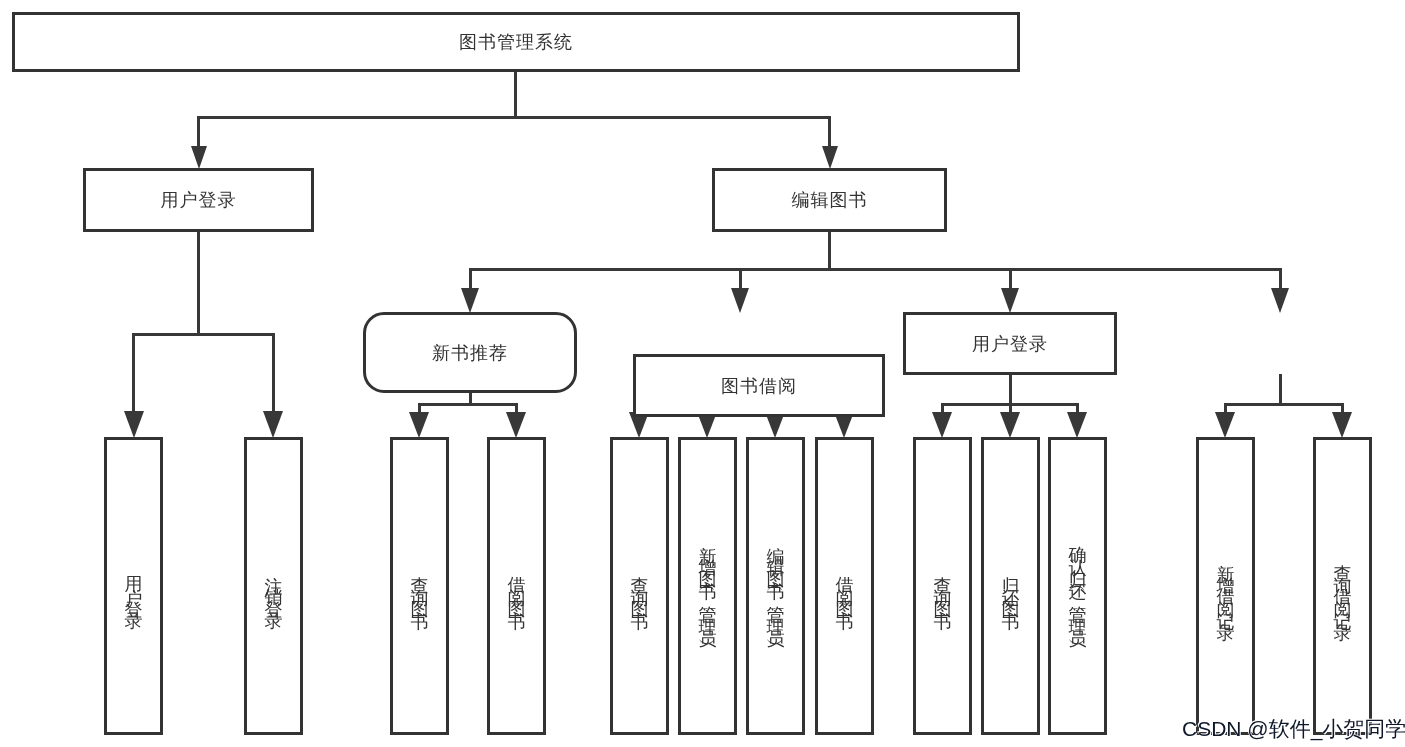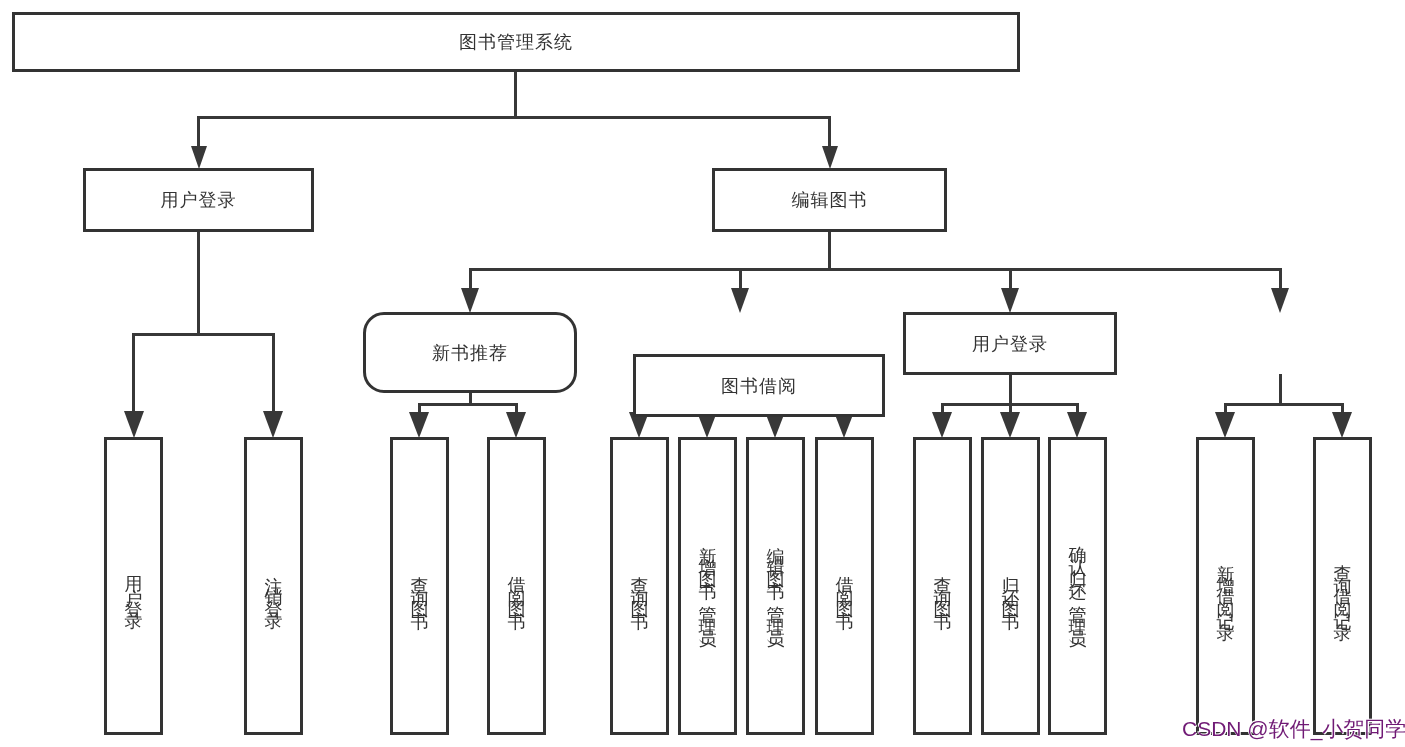--- a/index.html
+++ b/index.html
@@ -47,21 +47,21 @@
     position: absolute;
     width: 0;
     height: 0;
     z-index: 1;
   }
   .watermark {
     position: absolute;
     left: 1182px;
     top: 715px;
     font-size: 21px;
-    color: #701a75;
+    color: #0f172a;
     white-space: nowrap;
     z-index: 5;
     text-shadow: 1px 1px 0 #ffffff, -1px -1px 0 #ffffff;
   }
 </style>
 </head>
 <body>
 
 <div class="canvas">
 

